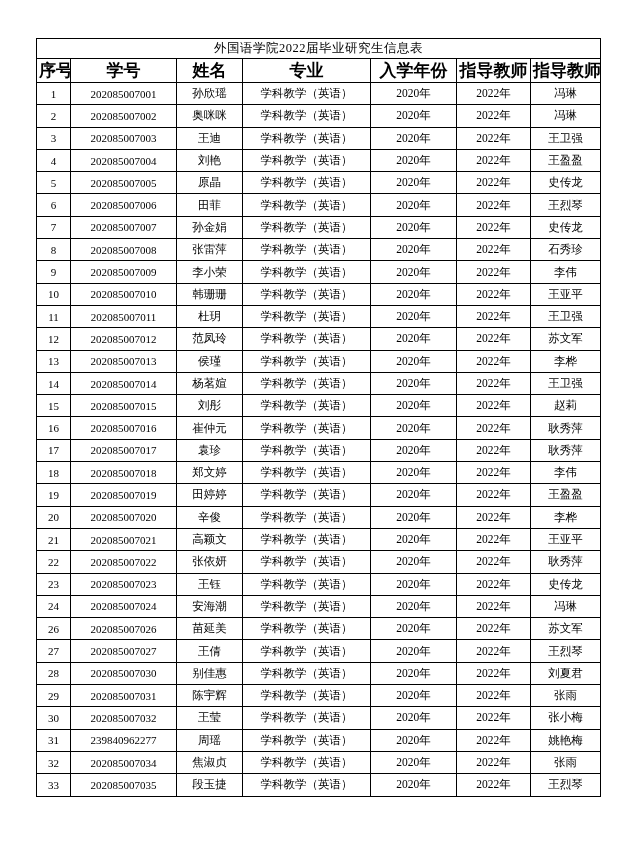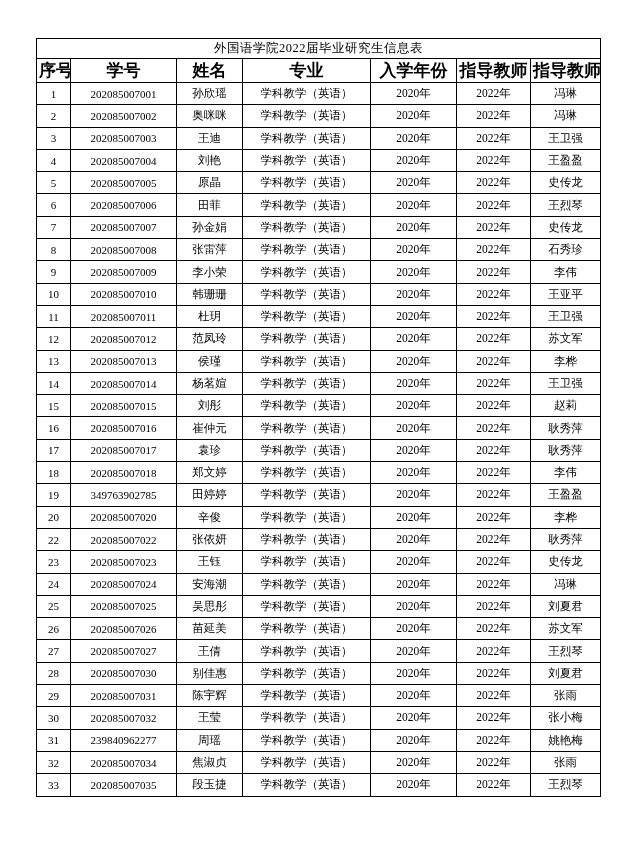--- a/index.html
+++ b/index.html
@@ -240,37 +240,46 @@
           <td class="col-num">18</td>
           <td class="col-student-id col-num">202085007018</td>
           <td class="col-name">郑文婷</td>
           <td class="col-major">学科教学（英语）</td>
           <td class="col-enroll-year">2020年</td>
           <td class="col-grad-year">2022年</td>
           <td class="col-advisor">李伟</td>
         </tr>
         <tr>
           <td class="col-num">19</td>
-          <td class="col-student-id col-num">349763902785</td>
+          <td class="col-student-id col-num">202085007019</td>
           <td class="col-name">田婷婷</td>
           <td class="col-major">学科教学（英语）</td>
           <td class="col-enroll-year">2020年</td>
           <td class="col-grad-year">2022年</td>
           <td class="col-advisor">王盈盈</td>
         </tr>
         <tr>
           <td class="col-num">20</td>
           <td class="col-student-id col-num">202085007020</td>
           <td class="col-name">辛俊</td>
           <td class="col-major">学科教学（英语）</td>
           <td class="col-enroll-year">2020年</td>
           <td class="col-grad-year">2022年</td>
           <td class="col-advisor">李桦</td>
         </tr>
         <tr>
+          <td class="col-num">21</td>
+          <td class="col-student-id col-num">202085007021</td>
+          <td class="col-name">高颖文</td>
+          <td class="col-major">学科教学（英语）</td>
+          <td class="col-enroll-year">2020年</td>
+          <td class="col-grad-year">2022年</td>
+          <td class="col-advisor">王亚平</td>
+        </tr>
+        <tr>
           <td class="col-num">22</td>
           <td class="col-student-id col-num">202085007022</td>
           <td class="col-name">张依妍</td>
           <td class="col-major">学科教学（英语）</td>
           <td class="col-enroll-year">2020年</td>
           <td class="col-grad-year">2022年</td>
           <td class="col-advisor">耿秀萍</td>
         </tr>
         <tr>
           <td class="col-num">23</td>
@@ -282,29 +291,20 @@
           <td class="col-advisor">史传龙</td>
         </tr>
         <tr>
           <td class="col-num">24</td>
           <td class="col-student-id col-num">202085007024</td>
           <td class="col-name">安海潮</td>
           <td class="col-major">学科教学（英语）</td>
           <td class="col-enroll-year">2020年</td>
           <td class="col-grad-year">2022年</td>
           <td class="col-advisor">冯琳</td>
-        </tr>
-        <tr>
-          <td class="col-num">25</td>
-          <td class="col-student-id col-num">202085007025</td>
-          <td class="col-name">吴思彤</td>
-          <td class="col-major">学科教学（英语）</td>
-          <td class="col-enroll-year">2020年</td>
-          <td class="col-grad-year">2022年</td>
-          <td class="col-advisor">刘夏君</td>
         </tr>
         <tr>
           <td class="col-num">26</td>
           <td class="col-student-id col-num">202085007026</td>
           <td class="col-name">苗延美</td>
           <td class="col-major">学科教学（英语）</td>
           <td class="col-enroll-year">2020年</td>
           <td class="col-grad-year">2022年</td>
           <td class="col-advisor">苏文军</td>
         </tr>

